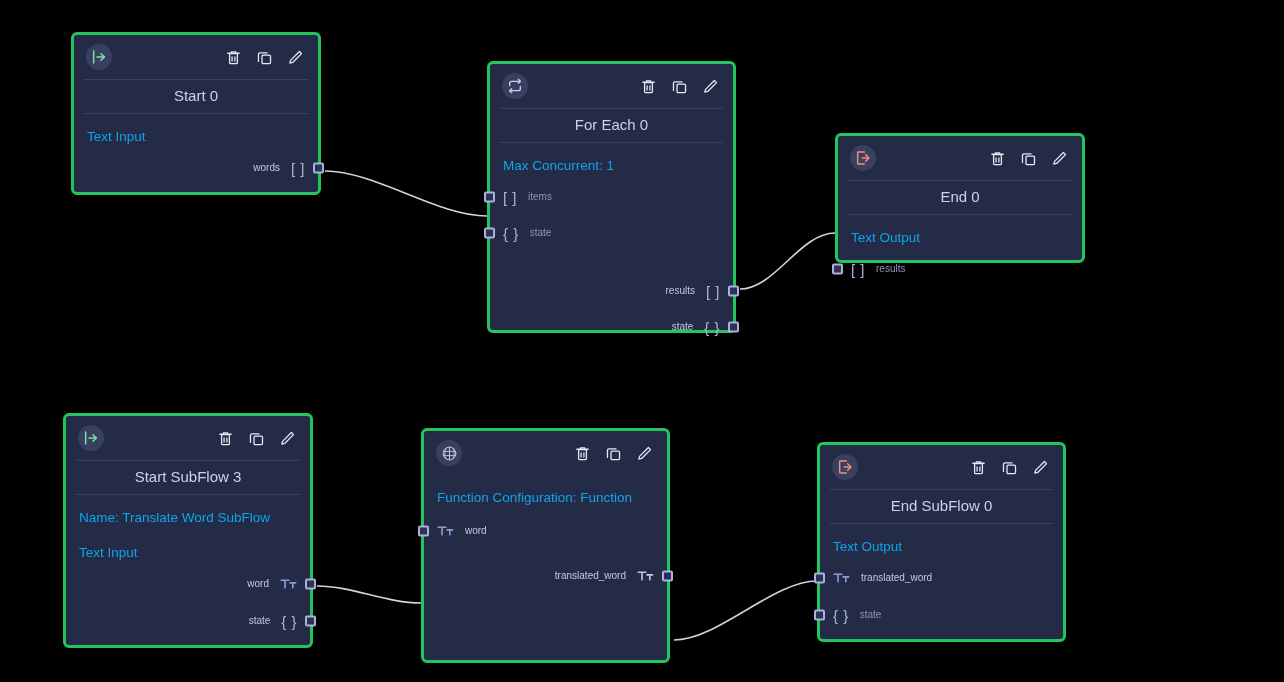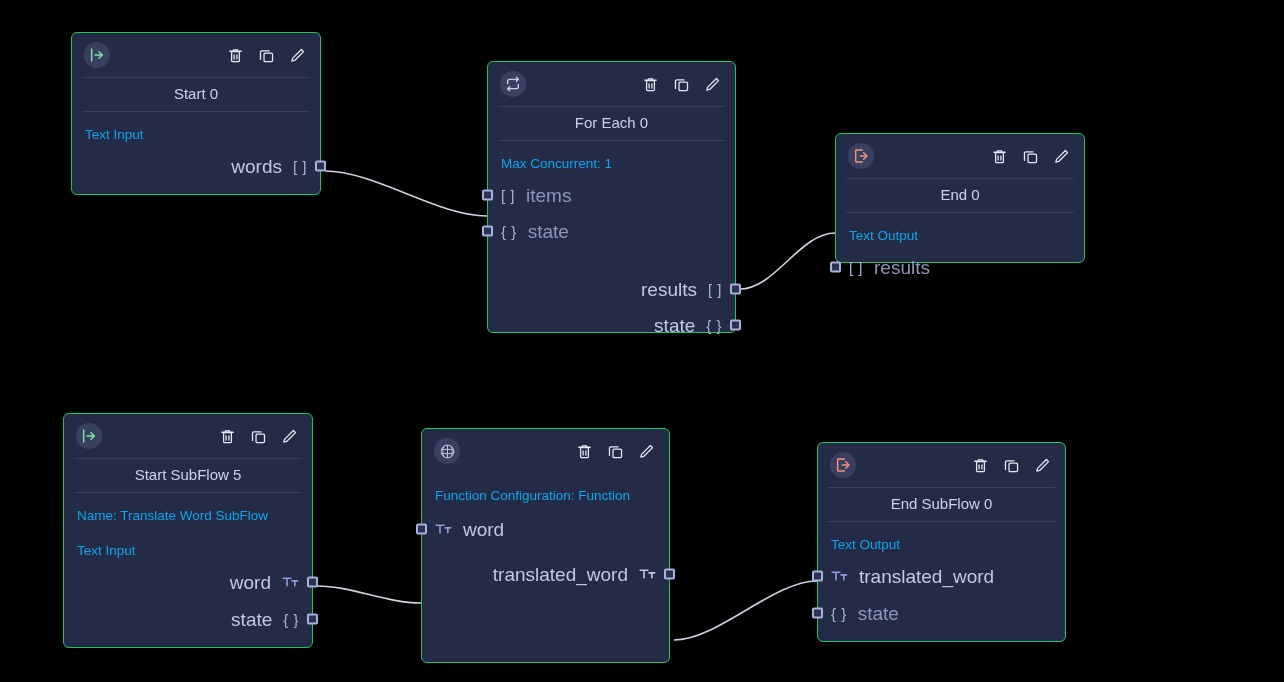--- a/index.html
+++ b/index.html
@@ -31,21 +31,21 @@
     height: 682px;
     z-index: 1;
     pointer-events: none;
   }
 
   
   .node {
     position: absolute;
     z-index: 2;
     background: #242b47;
-    border: 1px solid #22c55e;
+    border: 3px solid #22c55e;
     border-radius: 6px;
     box-sizing: border-box;
     color: #c8cde4;
   }
 
   .node-header {
     height: 44px;
     display: flex;
     align-items: center;
     justify-content: space-between;
@@ -136,21 +136,21 @@
     font-size: 15px;
     color: #aab3da;
     letter-spacing: 0.5px;
     line-height: 1;
     display: inline-flex;
     align-items: center;
   }
   .port-type svg { display: block; }
 
   .port-label {
-    font-size: 19px;
+    font-size: 10px;
     line-height: 1;
   }
   .port-row.in .port-label  { color: #8d95bb; margin-left: 11px; }
   .port-row.out .port-label { color: #c2c8e4; margin-right: 11px; }
 
   .port-row.in .port-type  { margin-left: 1px; }
   .port-row.out .port-type { margin-right: 1px; }
 </style>
 </head>
 <body>
@@ -330,21 +330,21 @@
               <path d="M15.5 5.5h-10a2 2 0 0 0-2 2v10"></path>
             </svg>
         </span>
         <span class="tool-btn">
           <svg width="17" height="17" viewBox="0 0 24 24" fill="none" stroke="#e7eaf4" stroke-width="1.8" stroke-linecap="round" stroke-linejoin="round">
               <path d="M17.5 3.5l3 3L8 19l-4 1 1-4z"></path>
             </svg>
         </span>
       </span>
     </div>
-    <div class="node-title">Start SubFlow 5</div>
+    <div class="node-title">Start SubFlow 3</div>
     <div class="node-body">
       <div class="meta-line" style="margin-bottom:19px;">Name: Translate Word SubFlow</div>
       <div class="meta-line" style="margin-bottom:6px;">Text Input</div>
       <div class="port-row out" style="margin:12px 0;">
         <span class="port-label">word</span>
         <span class="port-type">
           <svg width="17" height="14" viewBox="0 0 22 16" fill="none" stroke="#8f9ad6" stroke-width="2.1" stroke-linecap="round">
               <path d="M1.5 3.2h10M6.5 3.2V13"></path>
               <path d="M13 6.6h7.2M16.6 6.6V13"></path>
             </svg>

